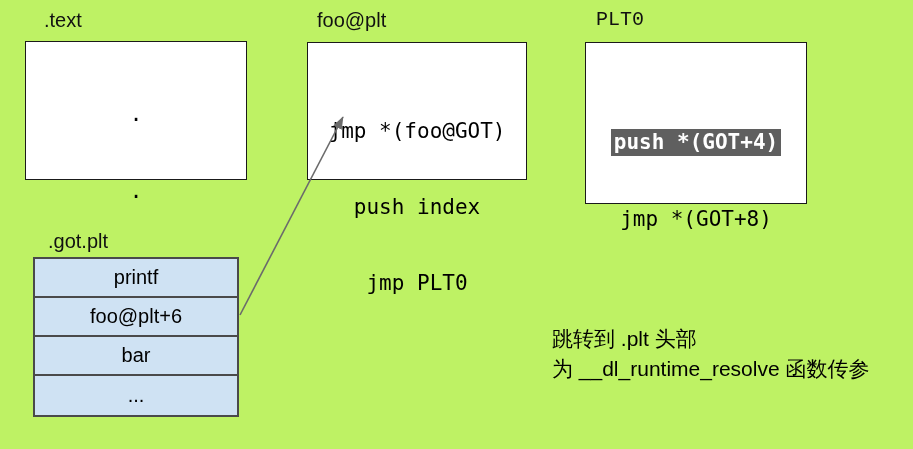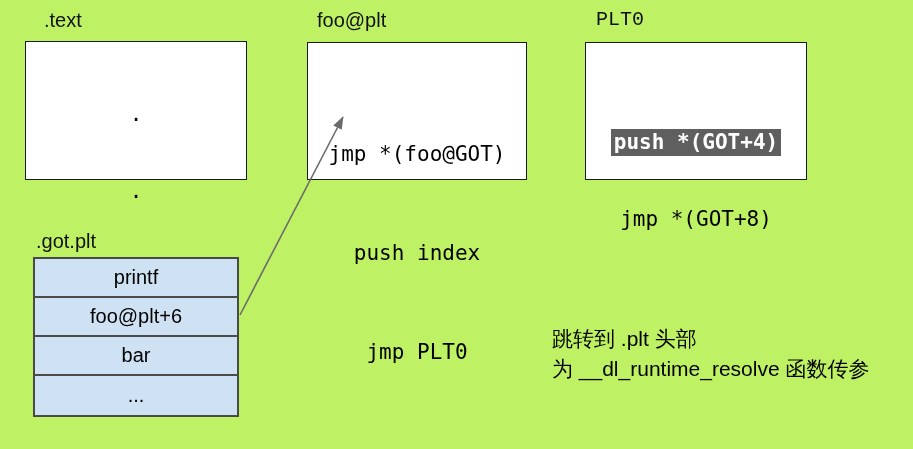--- a/index.html
+++ b/index.html
@@ -36,21 +36,21 @@
     text-align: center;
   }
   .code {
     font-family: "DejaVu Sans Mono", "Liberation Mono", monospace;
     font-size: 21px;
     color: #000000;
     white-space: pre;
   }
   .text-box .code-line   { line-height: 29px; }
   .text-box .box-content { padding-top: 10px; }
-  .foo-box .code-line    { line-height: 28px; margin-top: 23px; }
+  .foo-box .code-line    { line-height: 28px; }
   .foo-box .box-content  { padding-top: 26px; }
   .plt0-box .code-line   { line-height: 29px; }
   .plt0-box .box-content { padding-top: 37px; }
   .hl {
     background: var(--highlight-bg);
     color: var(--highlight-text);
     font-weight: bold;
     padding: 1px 3px 2px 3px;
   }
   .got-table {
@@ -109,28 +109,28 @@
   <div class="sec-label" style="left:317px; top:9px;">foo@plt</div>
   <div class="box foo-box" style="left:307px; top:42px; width:220px; height:138px;">
     <div class="box-content code">
       <div class="code-line">jmp *(foo@GOT)</div>
       <div class="code-line">push index</div>
       <div class="code-line">jmp PLT0</div>
     </div>
   </div>
 
   <div class="sec-label" style="left:596px; top:8px;font-family:Liberation Mono, monospace;">PLT0</div>
-  <div class="box plt0-box" style="left:585px; top:42px; width:222px; height:138px;">
+  <div class="box plt0-box" style="left:585px; top:42px; width:222px; height:162px;">
     <div class="box-content code">
       <div class="code-line"><span class="hl">push *(GOT+4)</span></div>
       <div class="code-line">jmp *(GOT+8)</div>
     </div>
   </div>
 
-  <div class="sec-label" style="left:36px; top:230px;">.got.plt</div>
+  <div class="sec-label" style="left:48px; top:230px;">.got.plt</div>
   <div class="got-table">
     <div class="got-row">printf</div>
     <div class="got-row">foo@plt+6</div>
     <div class="got-row">bar</div>
     <div class="got-row">...</div>
   </div>
 
   <svg class="arrow-svg" viewBox="0 0 913 449">
     <defs>
       <marker id="ah" markerWidth="10" markerHeight="8" refX="7.5" refY="3" orient="auto" markerUnits="strokeWidth">

